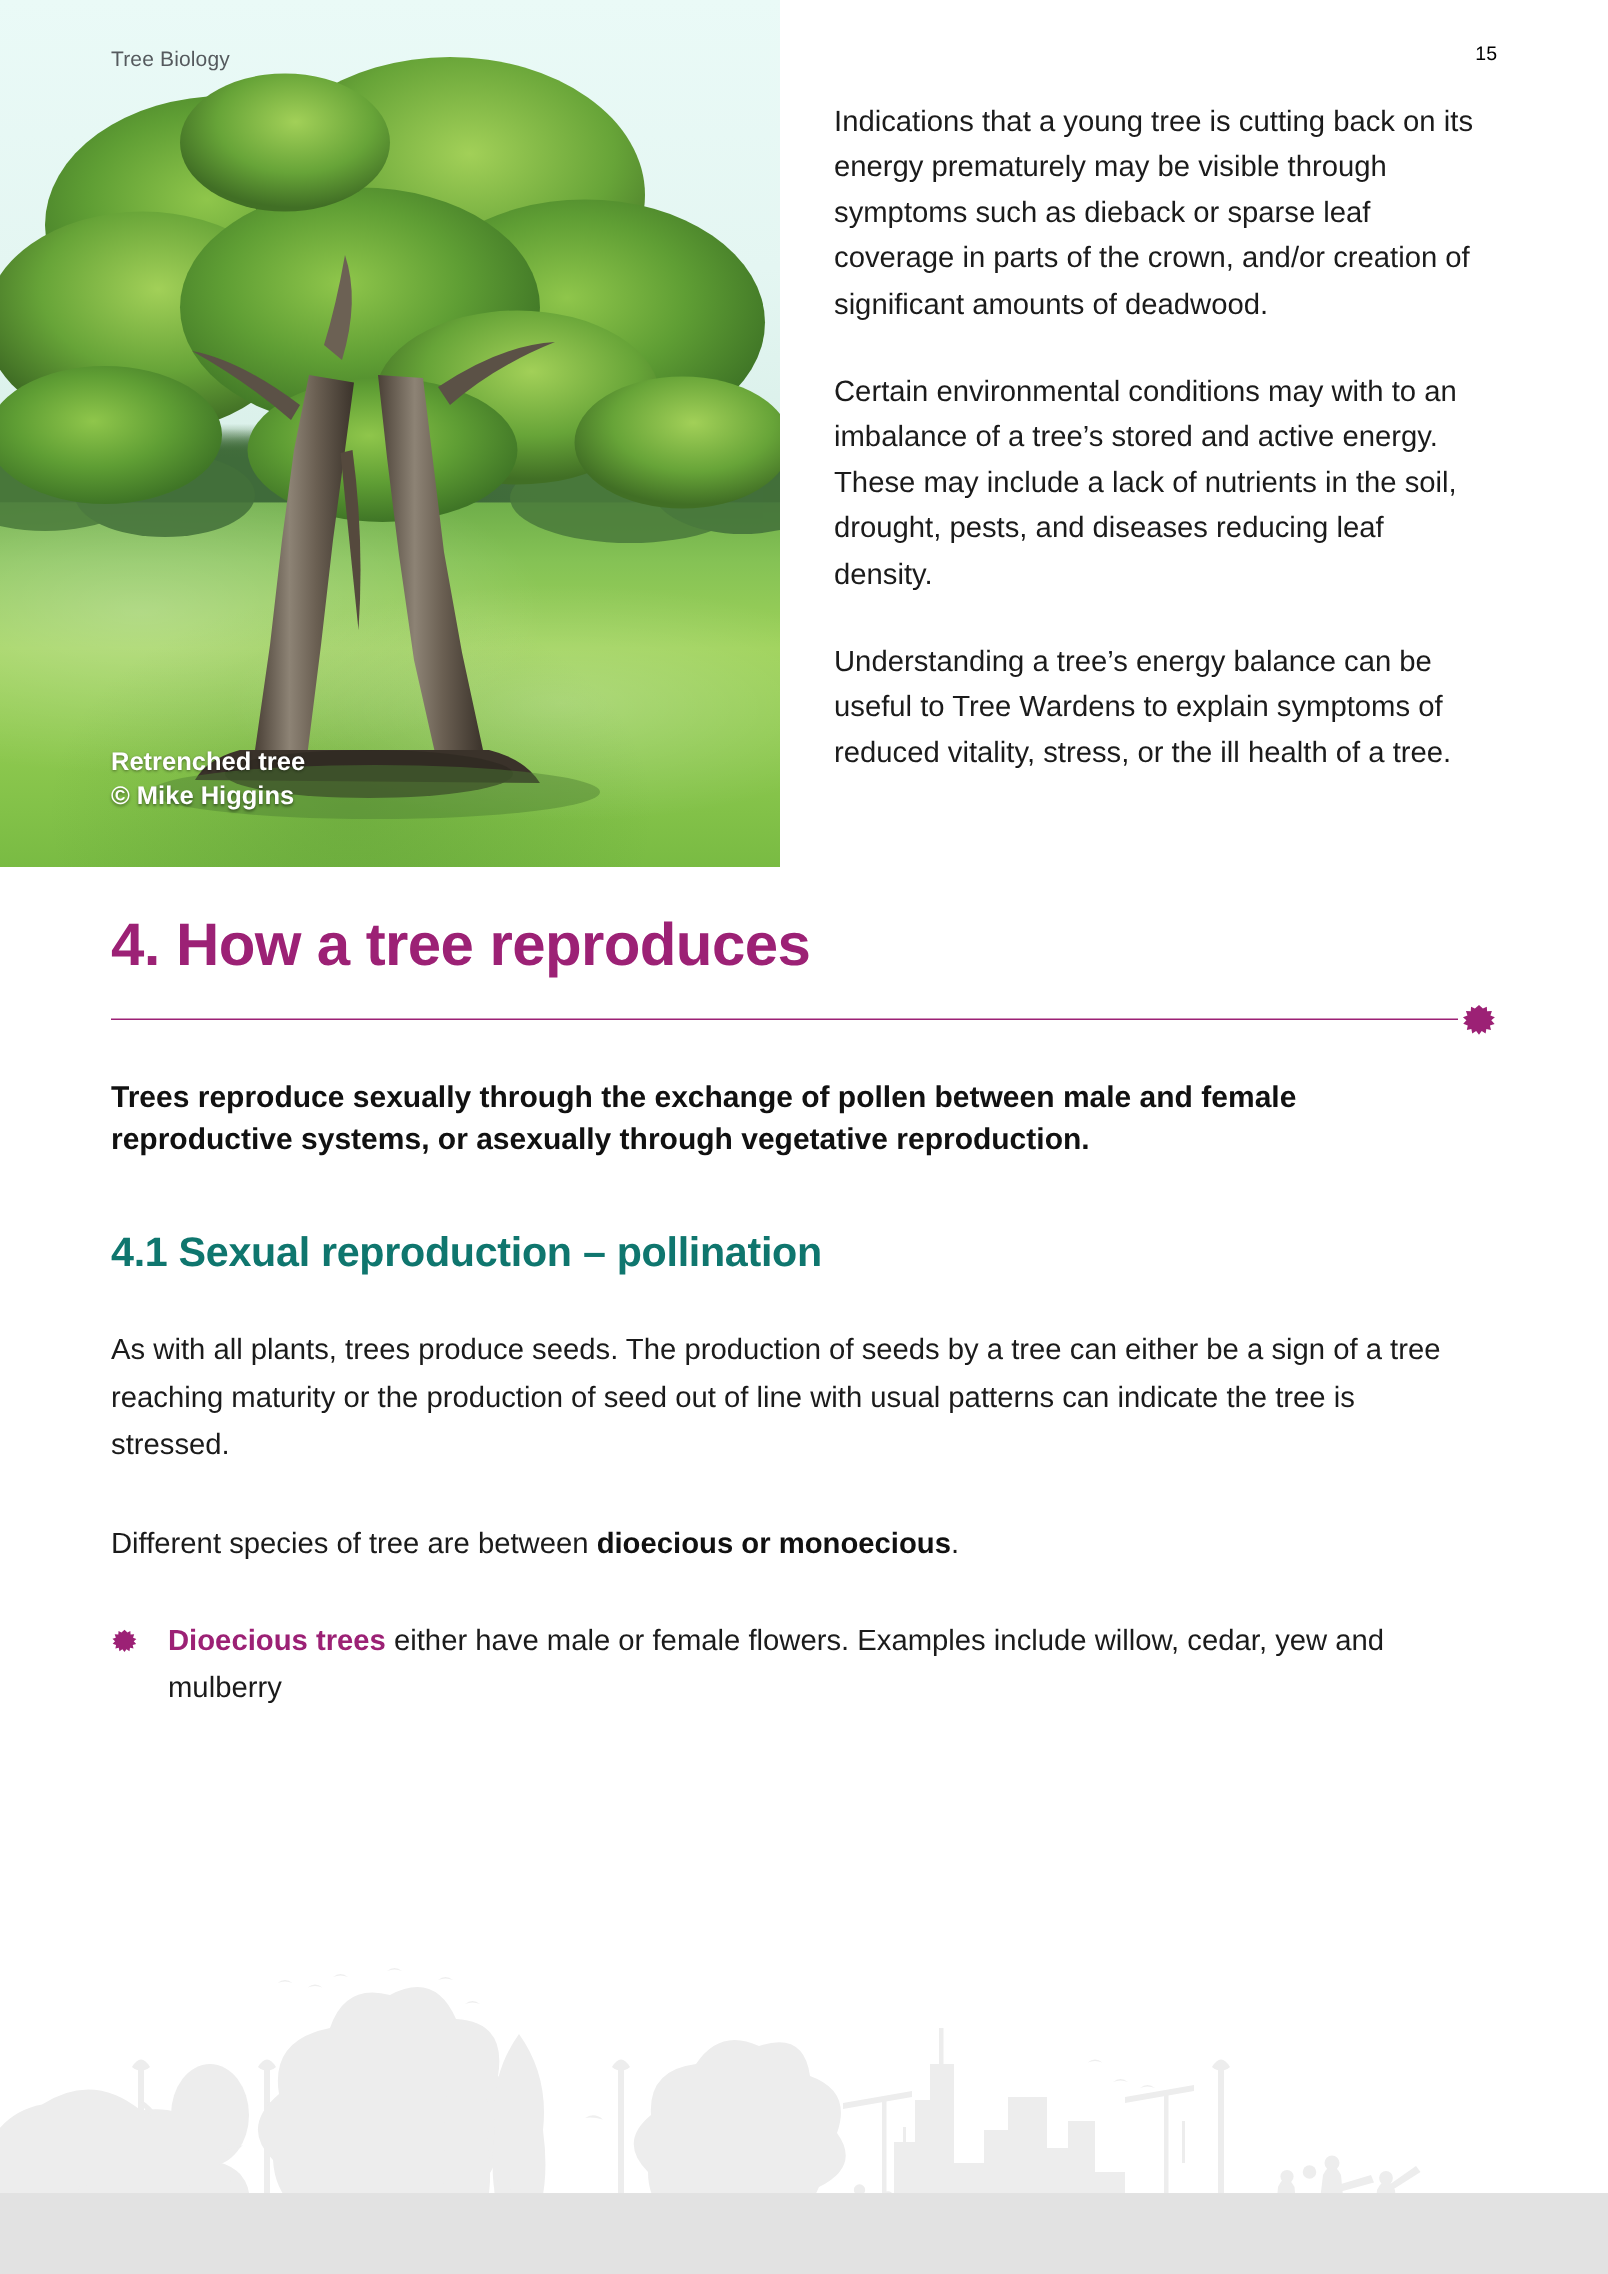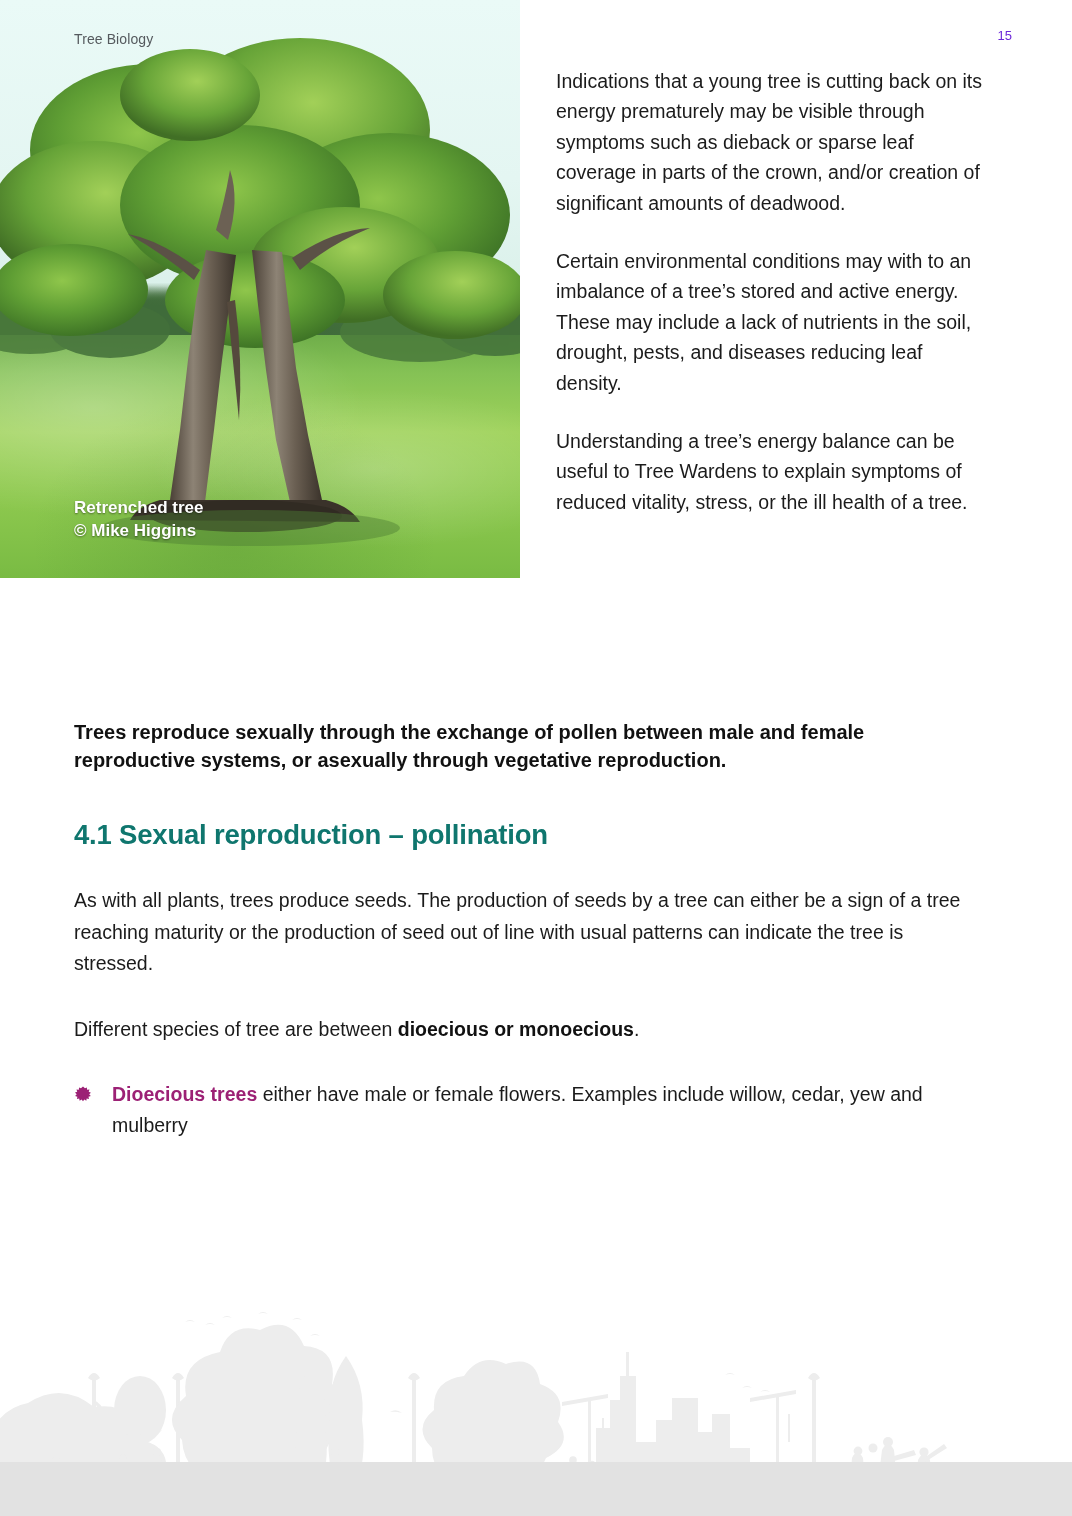--- a/index.html
+++ b/index.html
@@ -25,23 +25,23 @@
     top: 31px;
     left: 74px;
     font-size: 14px;
     color: #555a5e;
     letter-spacing: 0.1px;
     z-index: 5;
   }
   .page-number {
     position: absolute;
     top: 28px;
-    right: 60px;
+    right: 74px;
     font-size: 13px;
-    color: #6d28d9;
+    color: #000000;
     z-index: 5;
   }
 
   
   .photo {
     position: absolute;
     left: 0;
     top: 0;
     width: 520px;
     height: 578px;
@@ -289,20 +289,29 @@
 
   <div class="running-head">Tree Biology</div>
   <div class="page-number">15</div>
 
   <div class="right-col">
     <p>Indications that a young tree is cutting back on its energy prematurely may be visible through symptoms such as dieback or sparse leaf coverage in parts of the crown, and/or creation of significant amounts of deadwood.</p>
     <p>Certain environmental conditions may with to an imbalance of a tree’s stored and active energy. These may include a lack of nutrients in the soil, drought, pests, and diseases reducing leaf density.</p>
     <p>Understanding a tree’s energy balance can be useful to Tree Wardens to explain symptoms of reduced vitality, stress, or the ill health of a tree.</p>
   </div>
 
+  <div class="section-head">
+    <h1>4. How a tree reproduces</h1>
+    <div class="rule-wrap">
+      <div class="rule"></div>
+      <svg class="leaf-end" viewBox="0 0 24 22">
+        <path d="M12 1 L14.6 3.4 L17.2 2.2 L17.4 5.2 L20.6 5 L19.6 8 L22.6 9.2 L20.2 11.2 L22.4 13.6 L19.3 14.6 L20 17.6 L16.9 17 L16.4 20 L13.8 18.3 L12 20.8 L10.1 18.4 L7.5 20 L6.9 17 L3.9 17.6 L4.5 14.6 L1.5 13.5 L3.6 11.2 L1.3 9.1 L4.3 8 L3.3 5 L6.5 5.2 L6.7 2.2 L9.3 3.4 Z" fill="#9C2175"></path>
+      </svg>
+    </div>
+  </div>
 
   <div class="content">
     <p class="lead">Trees reproduce sexually through the exchange of pollen between male and female reproductive systems, or asexually through vegetative reproduction.</p>
 
     <h2 class="sub">4.1 Sexual reproduction – pollination</h2>
 
     <p class="body-p">As with all plants, trees produce seeds. The production of seeds by a tree can either be a sign of a tree reaching maturity or the production of seed out of line with usual patterns can indicate the tree is stressed.</p>
 
     <p class="body-p"><span>Different species of tree are between </span><b>dioecious or monoecious</b><span>.</span></p>
 

